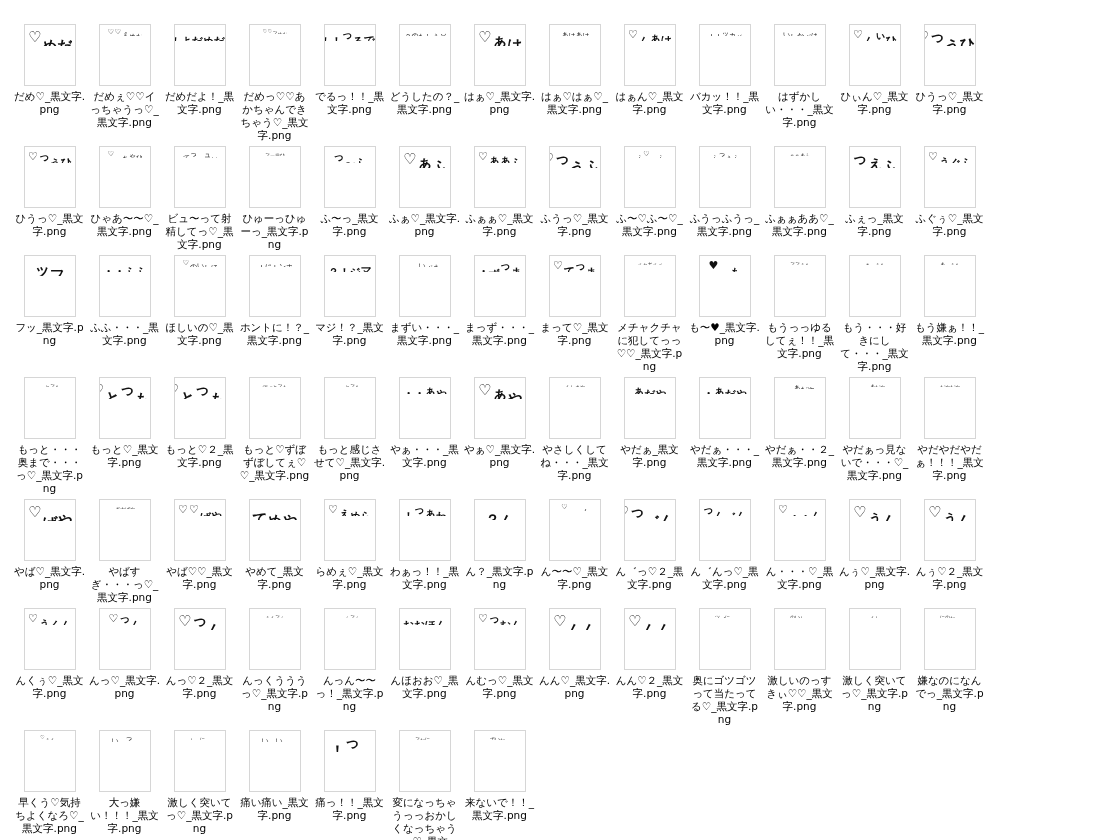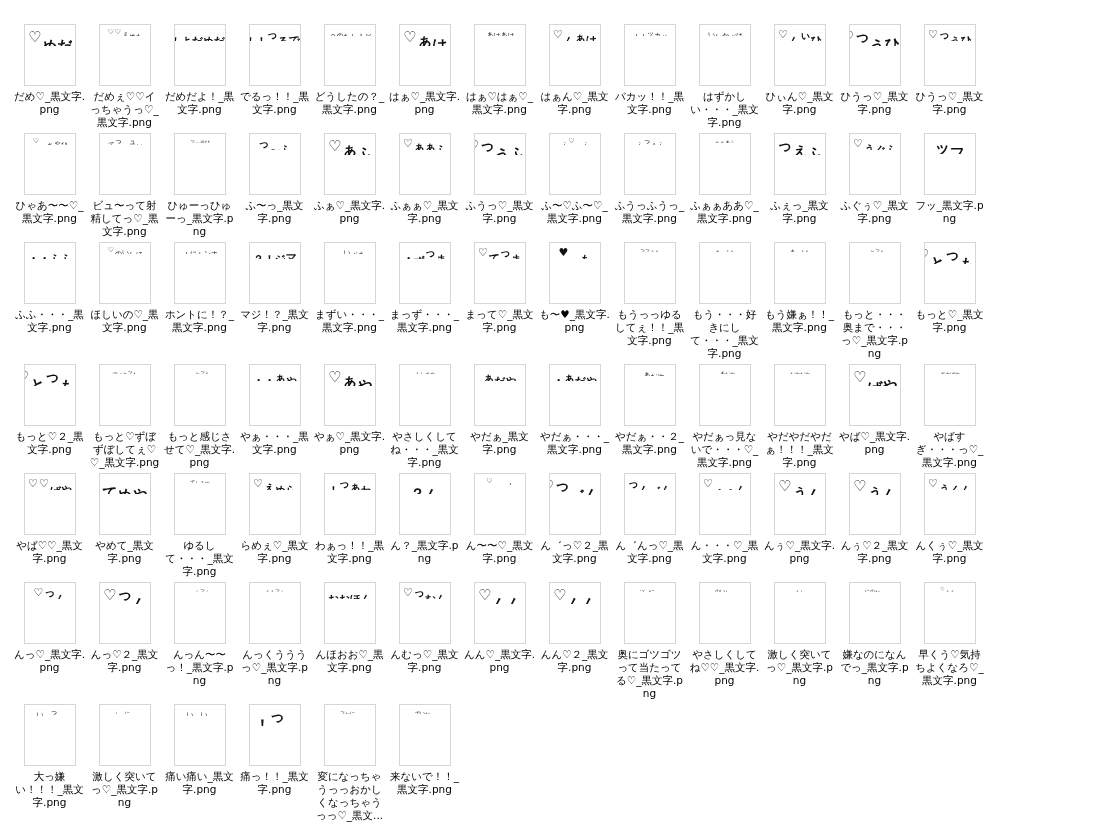--- a/index.html
+++ b/index.html
@@ -96,20 +96,30 @@
         <div class="glyph med">だ
 め
 だ
 よ
 ！</div>
       </div>
       <div class="label">だめだよ！_黒文字.png</div>
     </div>
     <div class="cell">
       <div class="thumb">
+        <div class="glyph tiny">だ
+め
+っ
+♡
+♡</div>
+      </div>
+      <div class="label">だめっ♡♡あかちゃんできちゃう♡_黒文字.png</div>
+    </div>
+    <div class="cell">
+      <div class="thumb">
         <div class="glyph med">で
 る
 っ
 ！
 ！</div>
       </div>
       <div class="label">でるっ！！_黒文字.png</div>
     </div>
     <div class="cell">
       <div class="thumb">
@@ -369,20 +379,30 @@
       <div class="thumb">
         <div class="glyph med">ま
 っ
 て
 ♡</div>
       </div>
       <div class="label">まって♡_黒文字.png</div>
     </div>
     <div class="cell">
       <div class="thumb">
+        <div class="glyph tiny">メ
+チ
+ャ
+ク
+チ</div>
+      </div>
+      <div class="label">メチャクチャに犯してっっ♡♡_黒文字.png</div>
+    </div>
+    <div class="cell">
+      <div class="thumb">
         <div class="glyph med">も
 〜
 ♥</div>
       </div>
       <div class="label">も〜♥_黒文字.png</div>
     </div>
     <div class="cell">
       <div class="thumb">
         <div class="glyph tiny">も
 う
@@ -554,29 +574,20 @@
     <div class="cell">
       <div class="thumb">
         <div class="glyph big">や
 め
 て</div>
       </div>
       <div class="label">やめて_黒文字.png</div>
     </div>
     <div class="cell">
       <div class="thumb">
-        <div class="glyph tiny">ゆ
-る
-し
-て</div>
-      </div>
-      <div class="label">ゆるして・・・_黒文字.png</div>
-    </div>
-    <div class="cell">
-      <div class="thumb">
         <div class="glyph med">ら
 め
 ぇ
 ♡</div>
       </div>
       <div class="label">らめぇ♡_黒文字.png</div>
     </div>
     <div class="cell">
       <div class="thumb">
         <div class="glyph med">わ
@@ -667,33 +678,33 @@
         <div class="glyph big">ん
 っ
 ♡</div>
       </div>
       <div class="label">んっ♡２_黒文字.png</div>
     </div>
     <div class="cell">
       <div class="thumb">
         <div class="glyph tiny">ん
 っ
+く
+う</div>
+      </div>
+      <div class="label">んっくうううっ♡_黒文字.png</div>
+    </div>
+    <div class="cell">
+      <div class="thumb">
+        <div class="glyph tiny">ん
+っ
 ん
 〜</div>
       </div>
       <div class="label">んっん〜〜っ！_黒文字.png</div>
-    </div>
-    <div class="cell">
-      <div class="thumb">
-        <div class="glyph tiny">ん
-っ
-く
-う</div>
-      </div>
-      <div class="label">んっくうううっ♡_黒文字.png</div>
     </div>
     <div class="cell">
       <div class="thumb">
         <div class="glyph med">ん
 ほ
 お
 お</div>
       </div>
       <div class="label">んほおお♡_黒文字.png</div>
     </div>
@@ -731,21 +742,21 @@
       </div>
       <div class="label">奥にゴツゴツって当たってる♡_黒文字.png</div>
     </div>
     <div class="cell">
       <div class="thumb">
         <div class="glyph tiny">激
 し
 い
 の</div>
       </div>
-      <div class="label">やさしくしてね♡♡_黒文字.png</div>
+      <div class="label">激しいのっすきぃ♡♡_黒文字.png</div>
     </div>
     <div class="cell">
       <div class="thumb">
         <div class="glyph tiny">激
 し
 く
 突</div>
       </div>
       <div class="label">激しく突いてっ♡_黒文字.png</div>
     </div>

